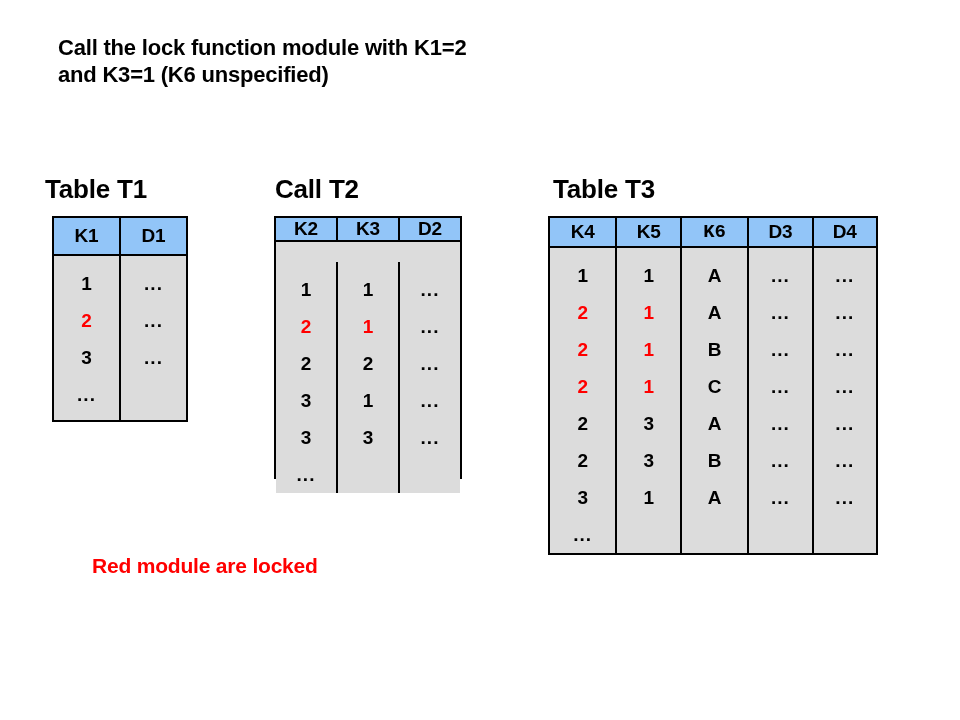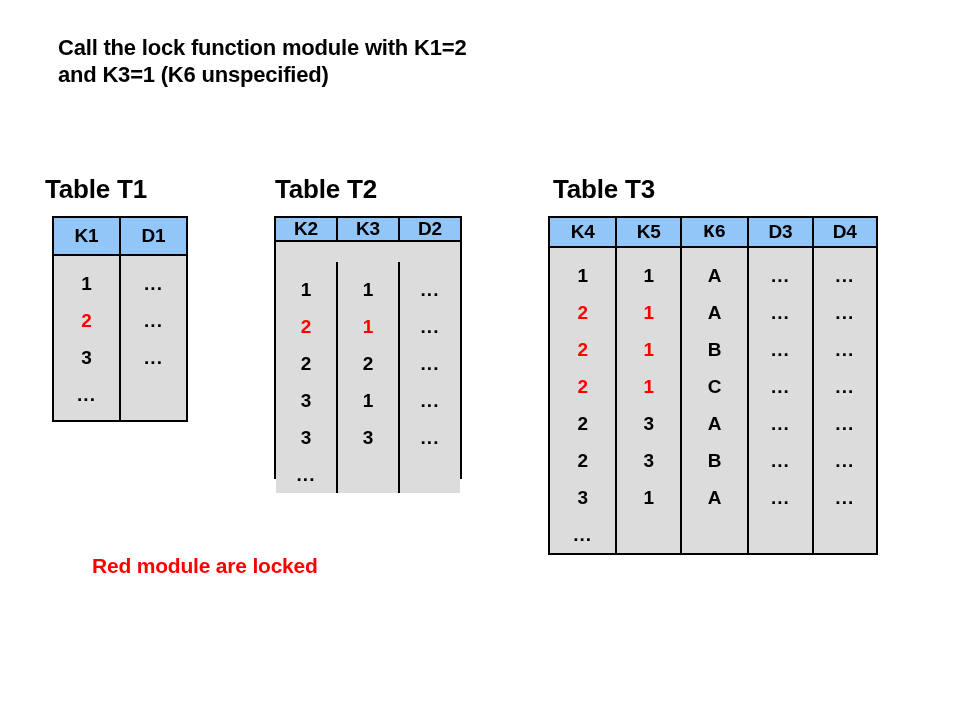--- a/index.html
+++ b/index.html
@@ -143,21 +143,21 @@
           <div class="cell dots" style="height: 37px; width: 100%;">...</div>
         </div>
         <div class="body-col" style="flex: 67 0 0px;">
           <div class="cell dots" style="height: 37px; width: 100%;">...</div>
           <div class="cell dots" style="height: 37px; width: 100%;">...</div>
           <div class="cell dots" style="height: 37px; width: 100%;">...</div>
           <div class="cell empty" style="height: 37px; width: 100%;">&nbsp;</div>
         </div>
       </div>
     </div>
-    <div class="table-caption" style="left: 275px; top: 174px;">Table T2</div>
+    <div class="table-caption" style="left: 275px; top: 174px;">Call T2</div>
     <div class="tbl" style="left: 274px; top: 216px; width: 188px; height: 263px; gap: 20px;">
       <div class="tbl-head" style="height: 38px;">
         <div class="col" style="flex: 62 0 0px;">
           <div class="head-cell">K2</div>
         </div>
         <div class="col" style="flex: 62 0 0px;">
           <div class="head-cell">K3</div>
         </div>
         <div class="col" style="flex: 62 0 0px;">
           <div class="head-cell">D2</div>

